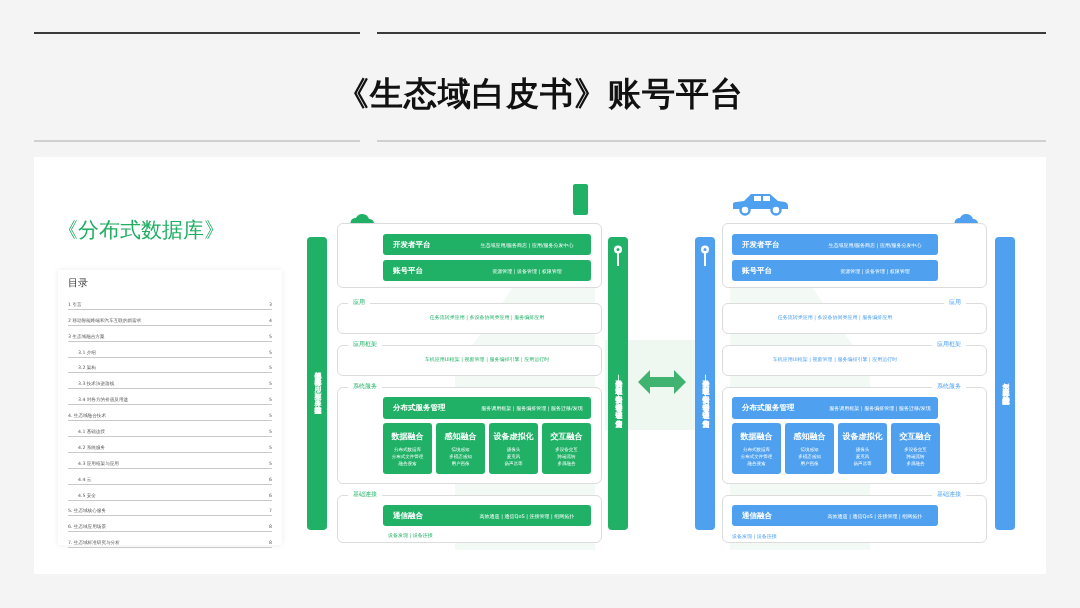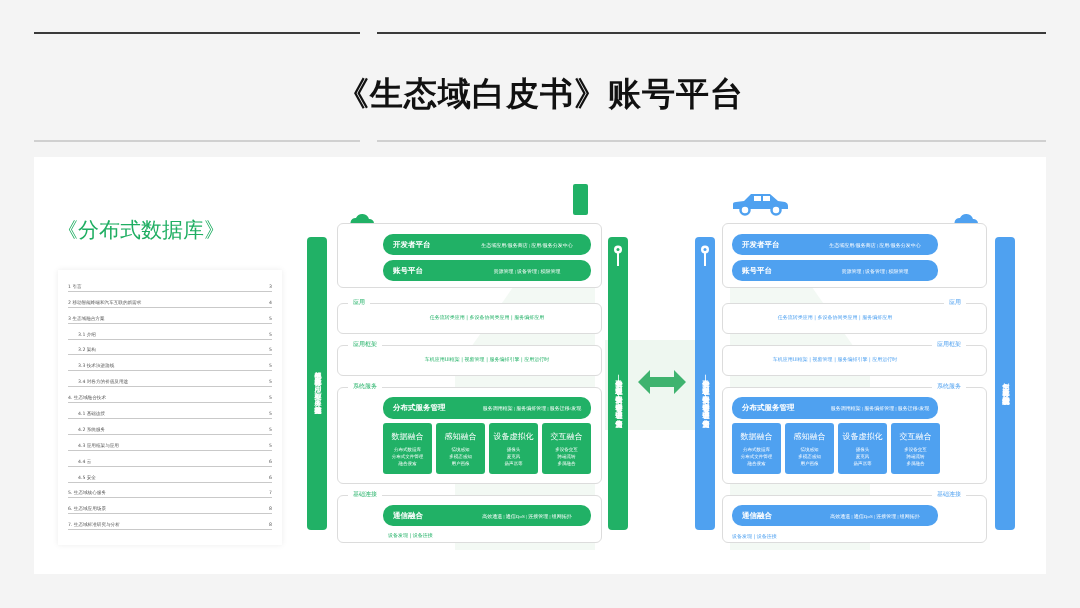--- a/index.html
+++ b/index.html
@@ -16,42 +16,43 @@
   .toc-head { font-size: 10px; color: #333; margin-bottom: 4px; }
   .toc-row { display: flex; align-items: flex-end; font-size: 4.6px; color: #555; height: 15.9px; border-bottom: 1px solid #c9c9c9; justify-content: space-between; padding-bottom: 2px; }
   .toc-row.sub { padding-left: 10px; }
 
   
   .vbar { position: absolute; border-radius: 4px; color: #fff; font-size: 7px; font-weight: bold; writing-mode: vertical-rl; text-orientation: upright; display: flex; align-items: center; justify-content: center; letter-spacing: 0px; line-height: 1; }
   .green { background: #21b166; }
   .blue { background: #4fa1f0; }
   .frame { position: absolute; border: 1px solid #dcdcdc; border-radius: 6px; background: #fff; }
   .frame-label { position: absolute; top: -6px; font-size: 6px; background: #fff; padding: 0 5px; }
-  .bar { position: absolute; border-radius: 10px; color: #fff; display: flex; align-items: center; font-size: 7px; font-family: Liberation Serif, serif; }
+  .bar { position: absolute; border-radius: 3px; color: #fff; display: flex; align-items: center; font-size: 7px; }
   .bar .t { font-weight: bold; margin-left: 10px; width: 70px; font-size: 7.5px; }
   .bar .d { font-size: 5px; flex: 1; text-align: center; }
   .lt { position: absolute; font-size: 5px; text-align: center; }
   .tile { position: absolute; border-radius: 3px; color: #fff; text-align: center; padding-top: 8px; }
-  .tile .tt { font-size: 8px; font-weight: normal; margin-bottom: 4px; }
+  .tile .tt { font-size: 8px; font-weight: bold; margin-bottom: 4px; }
   .tile .ts { font-size: 4.5px; line-height: 7px; }
   .bg-shape { position: absolute; background: #eef7f0; }
 </style>
 </head>
 <body>
 
 <div class="hr dark" style="left:34px;top:32px;width:326px;"></div>
 <div class="hr dark" style="left:377px;top:32px;width:669px;"></div>
 <div class="main-title">《生态域白皮书》账号平台</div>
 <div class="hr light" style="left:34px;top:140px;width:326px;"></div>
 <div class="hr light" style="left:377px;top:140px;width:669px;"></div>
 
 <div class="panel"></div>
 
 <div class="book-title">《分布式数据库》</div>
 <div class="toc">
+  <div class="toc-head">目录</div>
   <div id="toc-list">
       <div class="toc-row">
         <span>1 引言</span>
         <span>3</span>
       </div>
       <div class="toc-row">
         <span>2 移动智能终端和汽车互联的新需求</span>
         <span>4</span>
       </div>
       <div class="toc-row">

